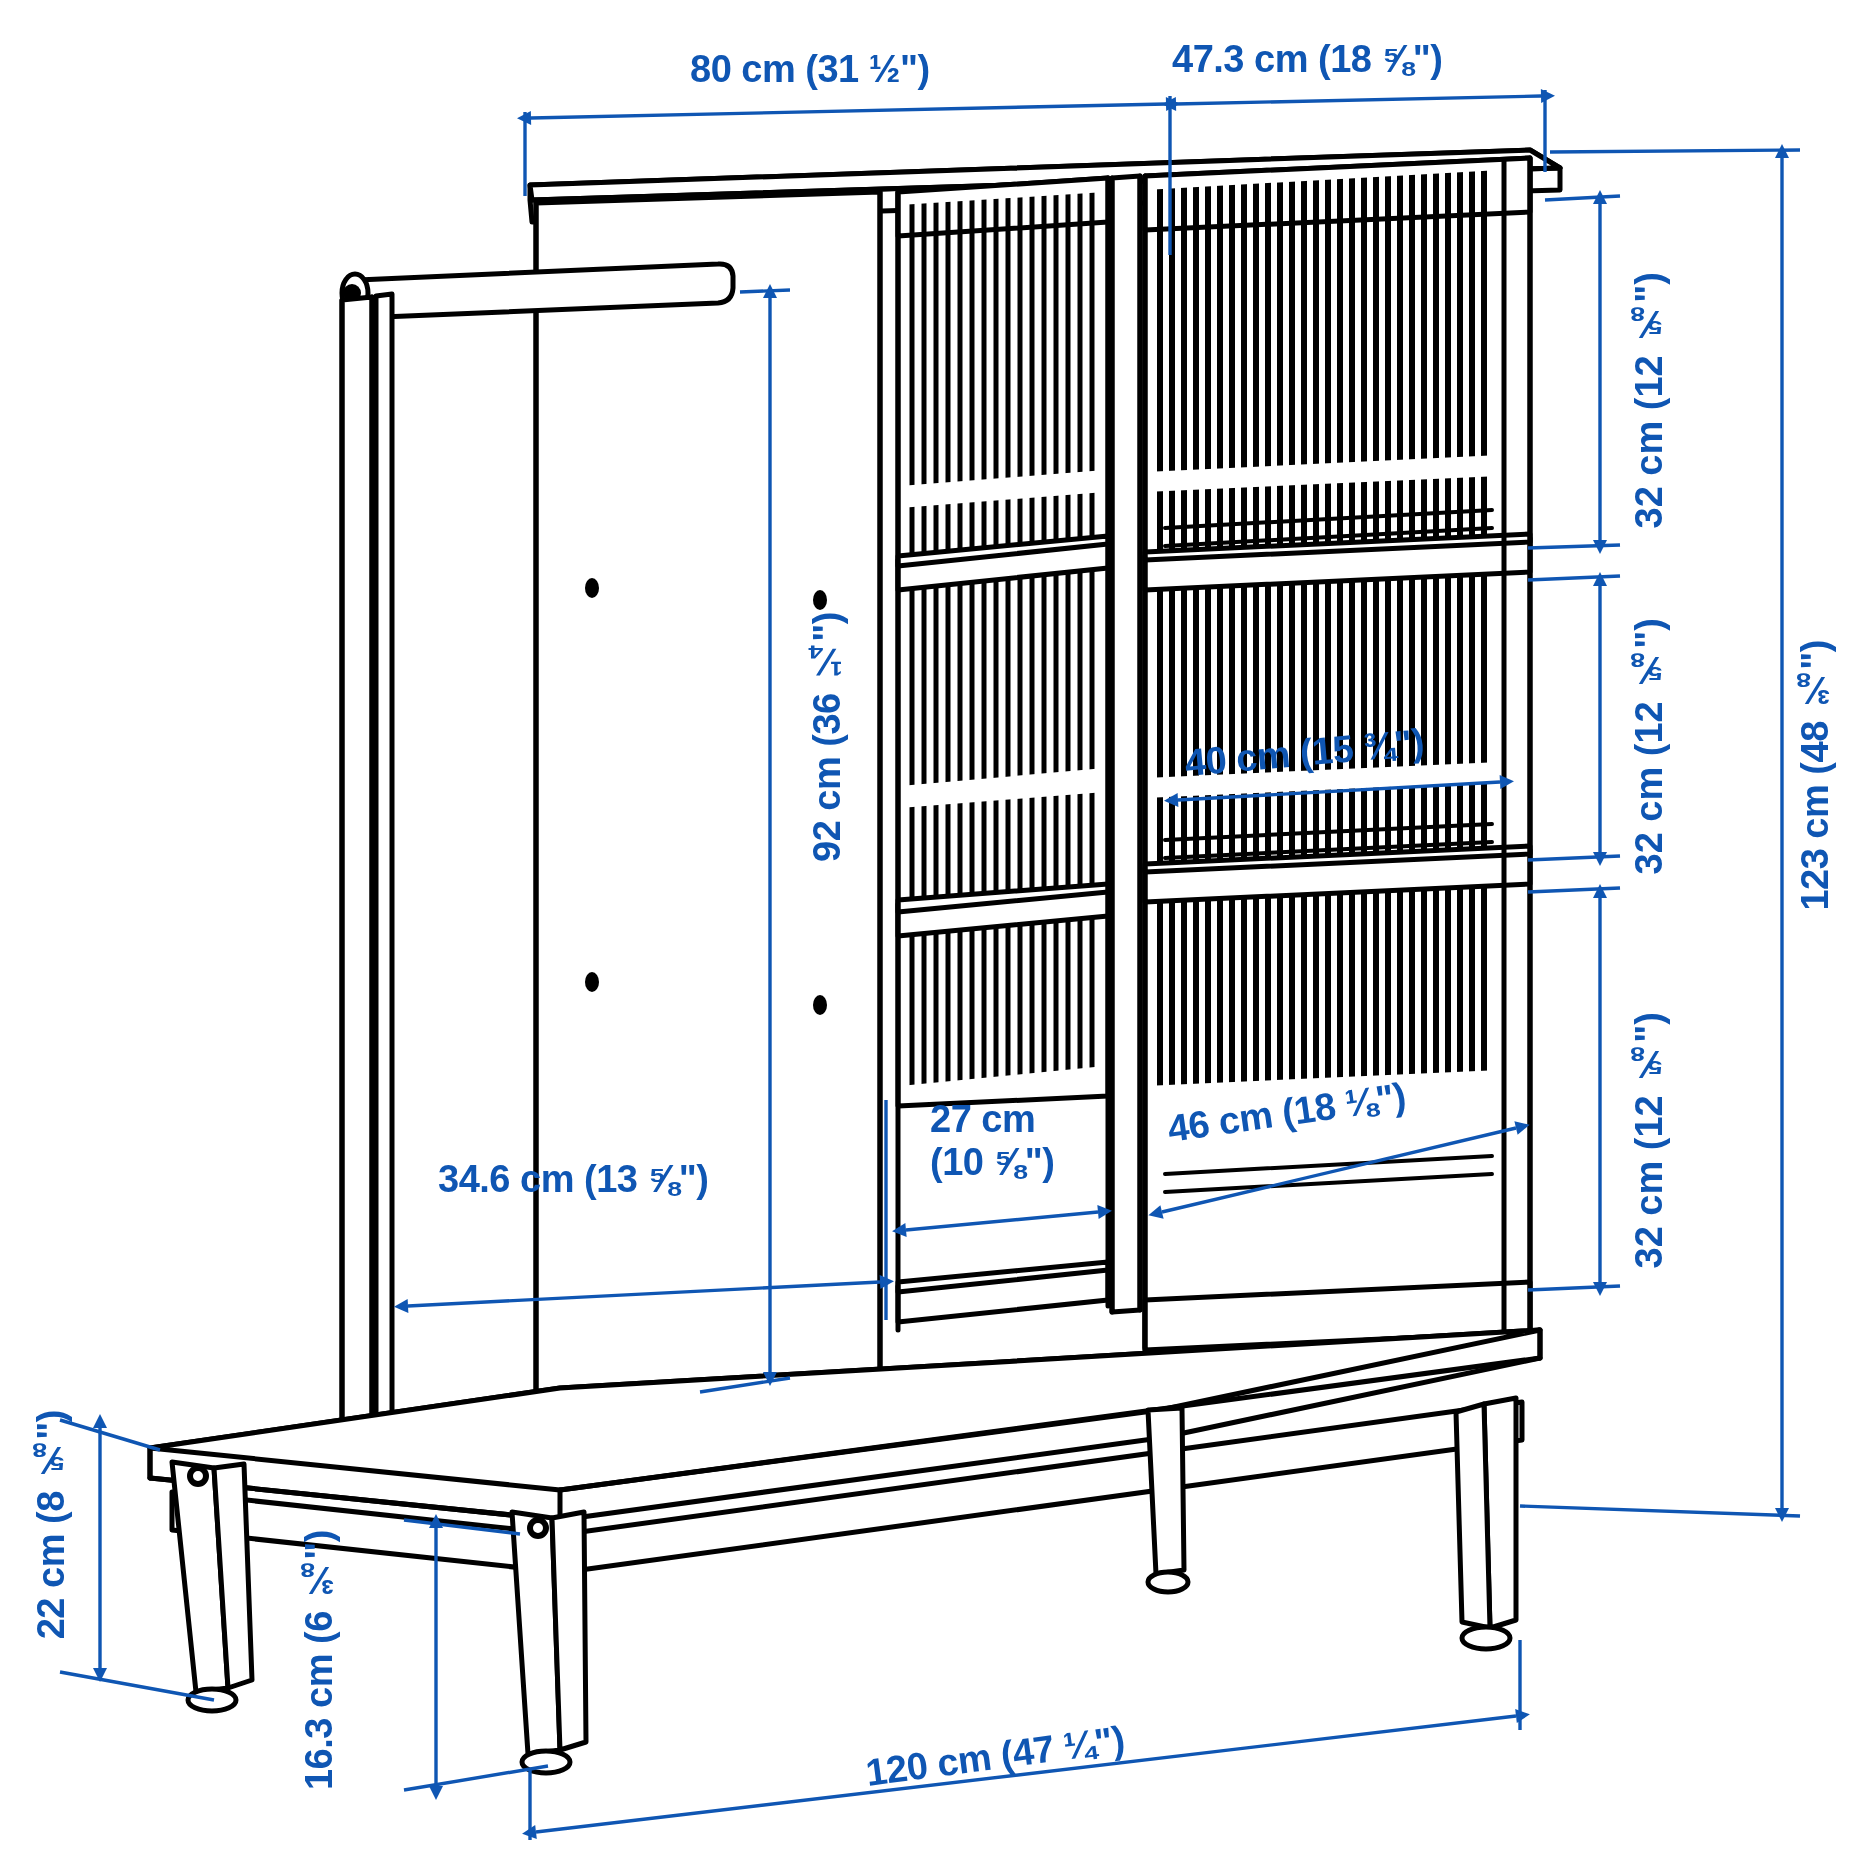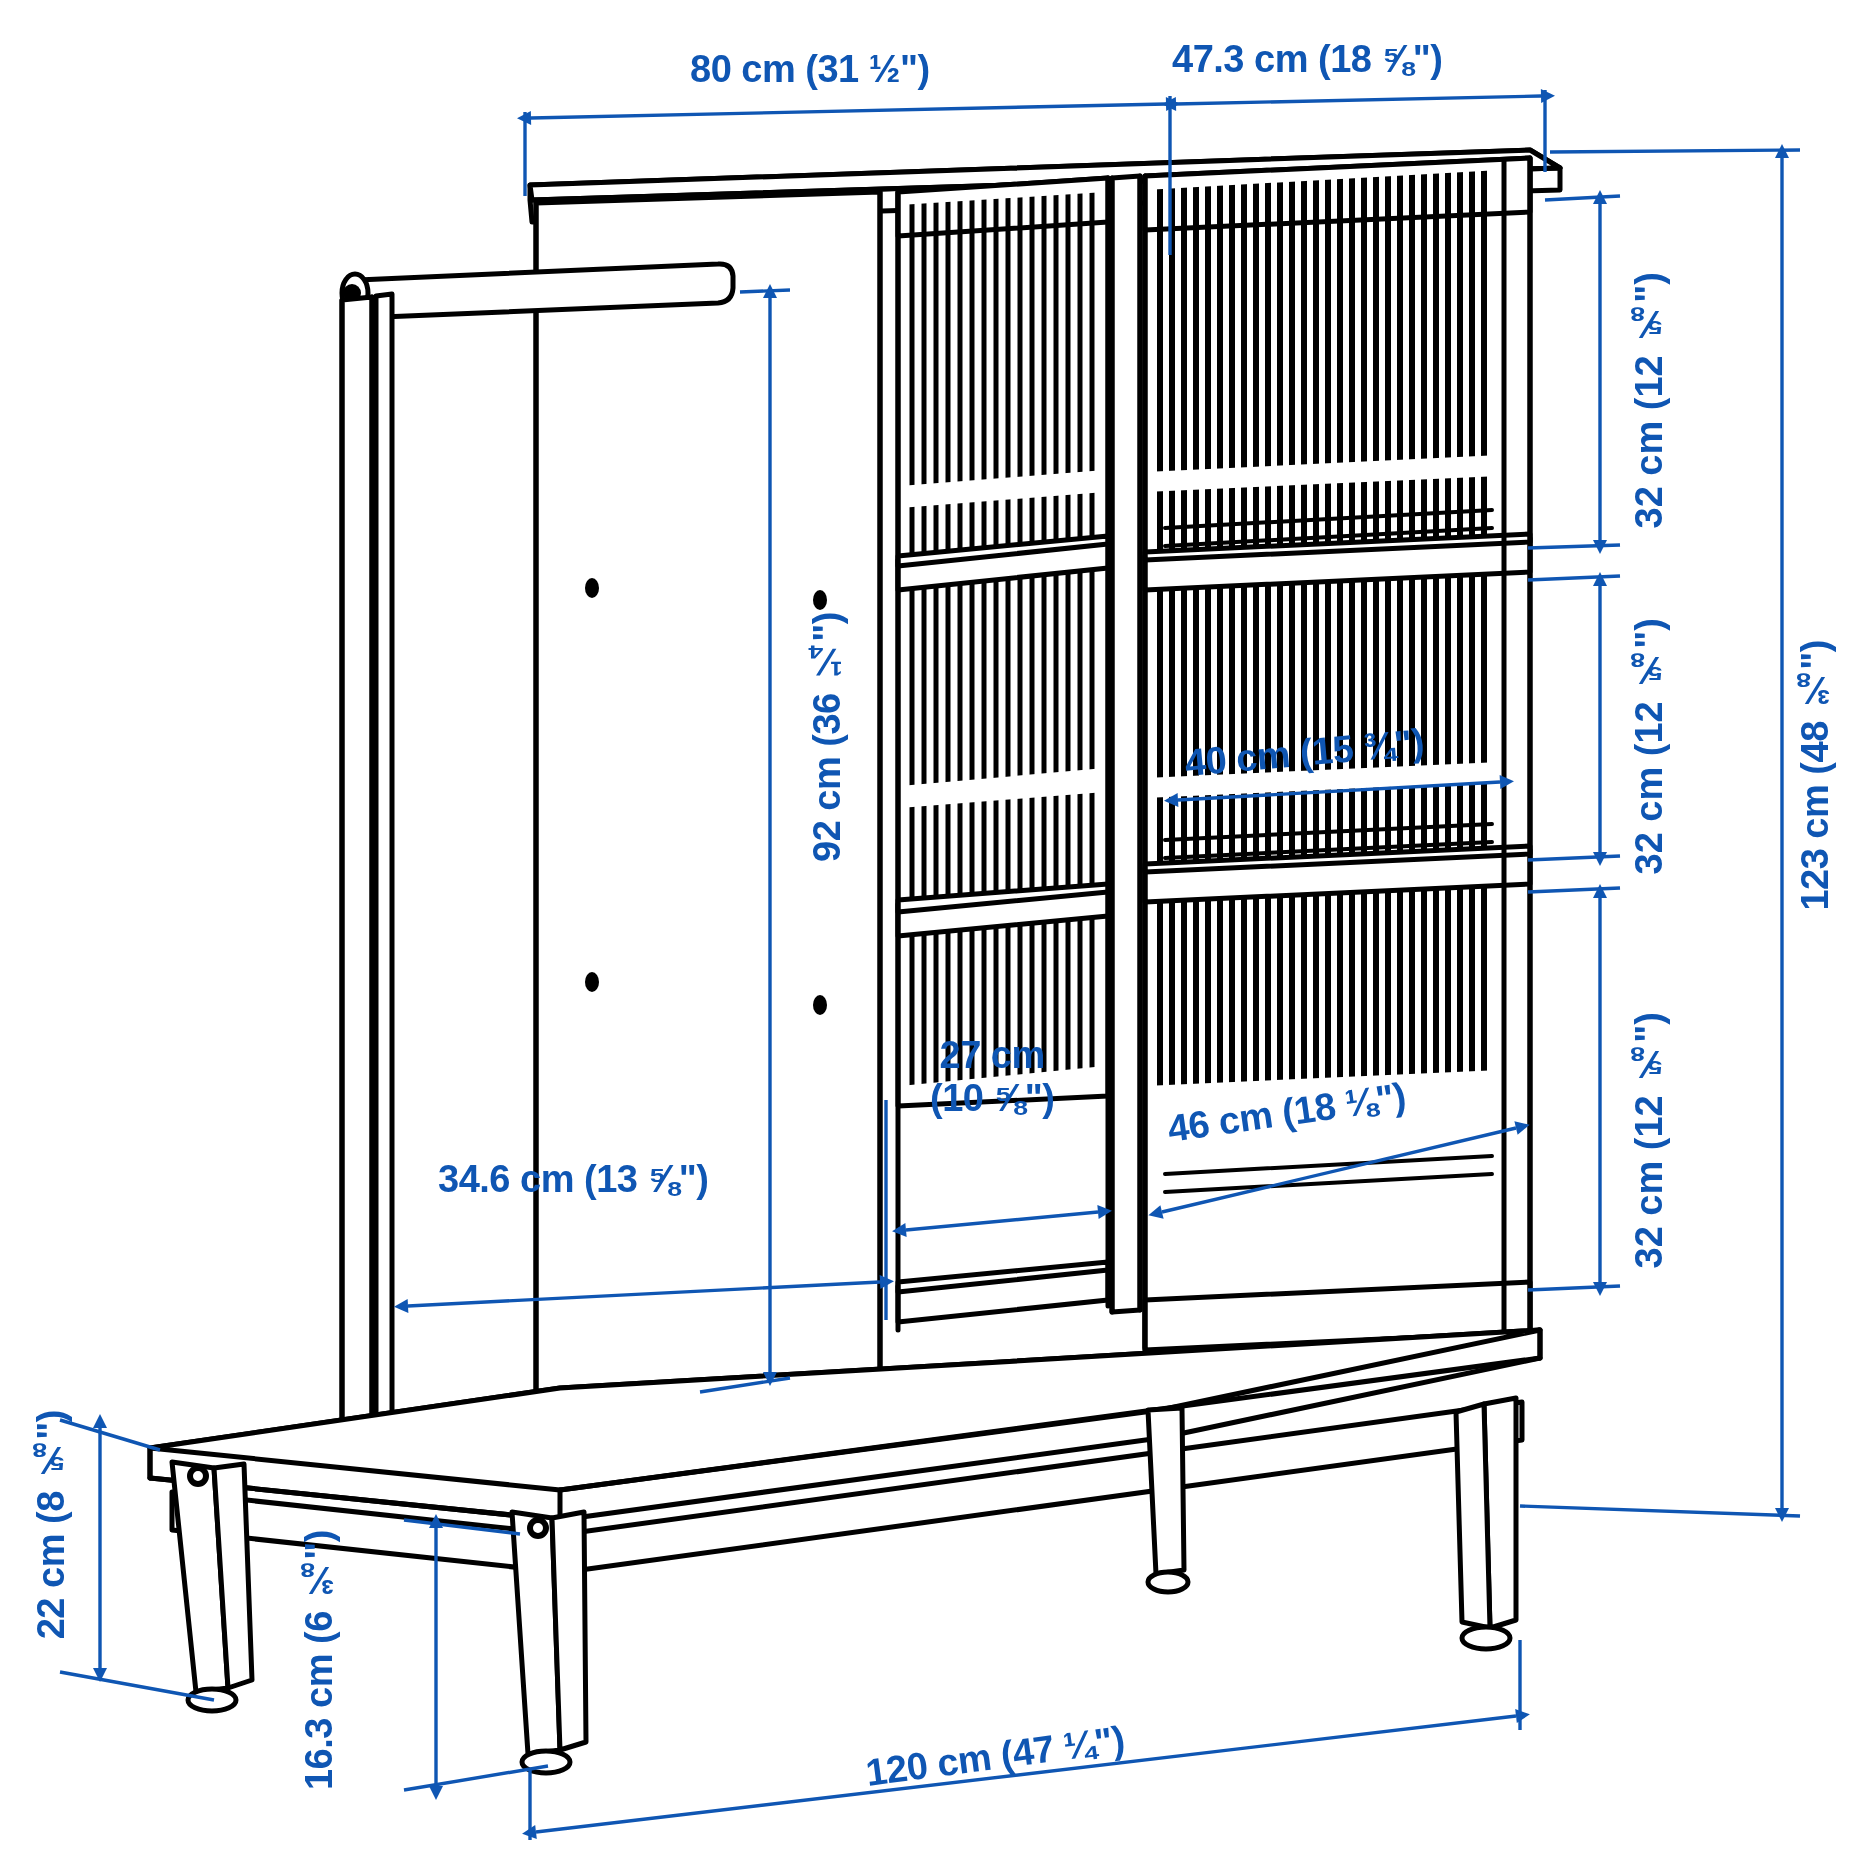--- a/index.html
+++ b/index.html
@@ -428,21 +428,21 @@
   <div class="vlab-wrap" style="left:1628px; top:1012px;">
     <span>32 cm (12 ⅝")</span>
   </div>
 
   <div class="dimlabel dim-v" style="left:1794px; top:640px;">123 cm (48 ⅜")</div>
 
   <div class="dimlabel dim-v" style="left:806px; top:612px;">92 cm (36 ¼")</div>
 
   <div class="dimlabel dim-h rot-neg5" style="left:1185px; top:742px;">40 cm (15 ¾")</div>
 
-  <div class="dimlabel dim-h dim-2line" style="left:930px; top:1034px; text-align:center;">
+  <div class="dimlabel dim-h dim-2line" style="left:930px; top:1098px; text-align:left;">
     <div>27 cm</div>
     <div>(10 ⅝")</div>
   </div>
 
   <div class="dimlabel dim-h rot-neg8" style="left:1168px; top:1108px;">46 cm (18 ⅛")</div>
 
   <div class="dimlabel dim-h dim-2line" style="left:438px; top:1158px;">34.6 cm (13 ⅝")</div>
 
   <div class="dimlabel dim-v" style="left:30px; top:1410px;">22 cm (8 ⅝")</div>
 

